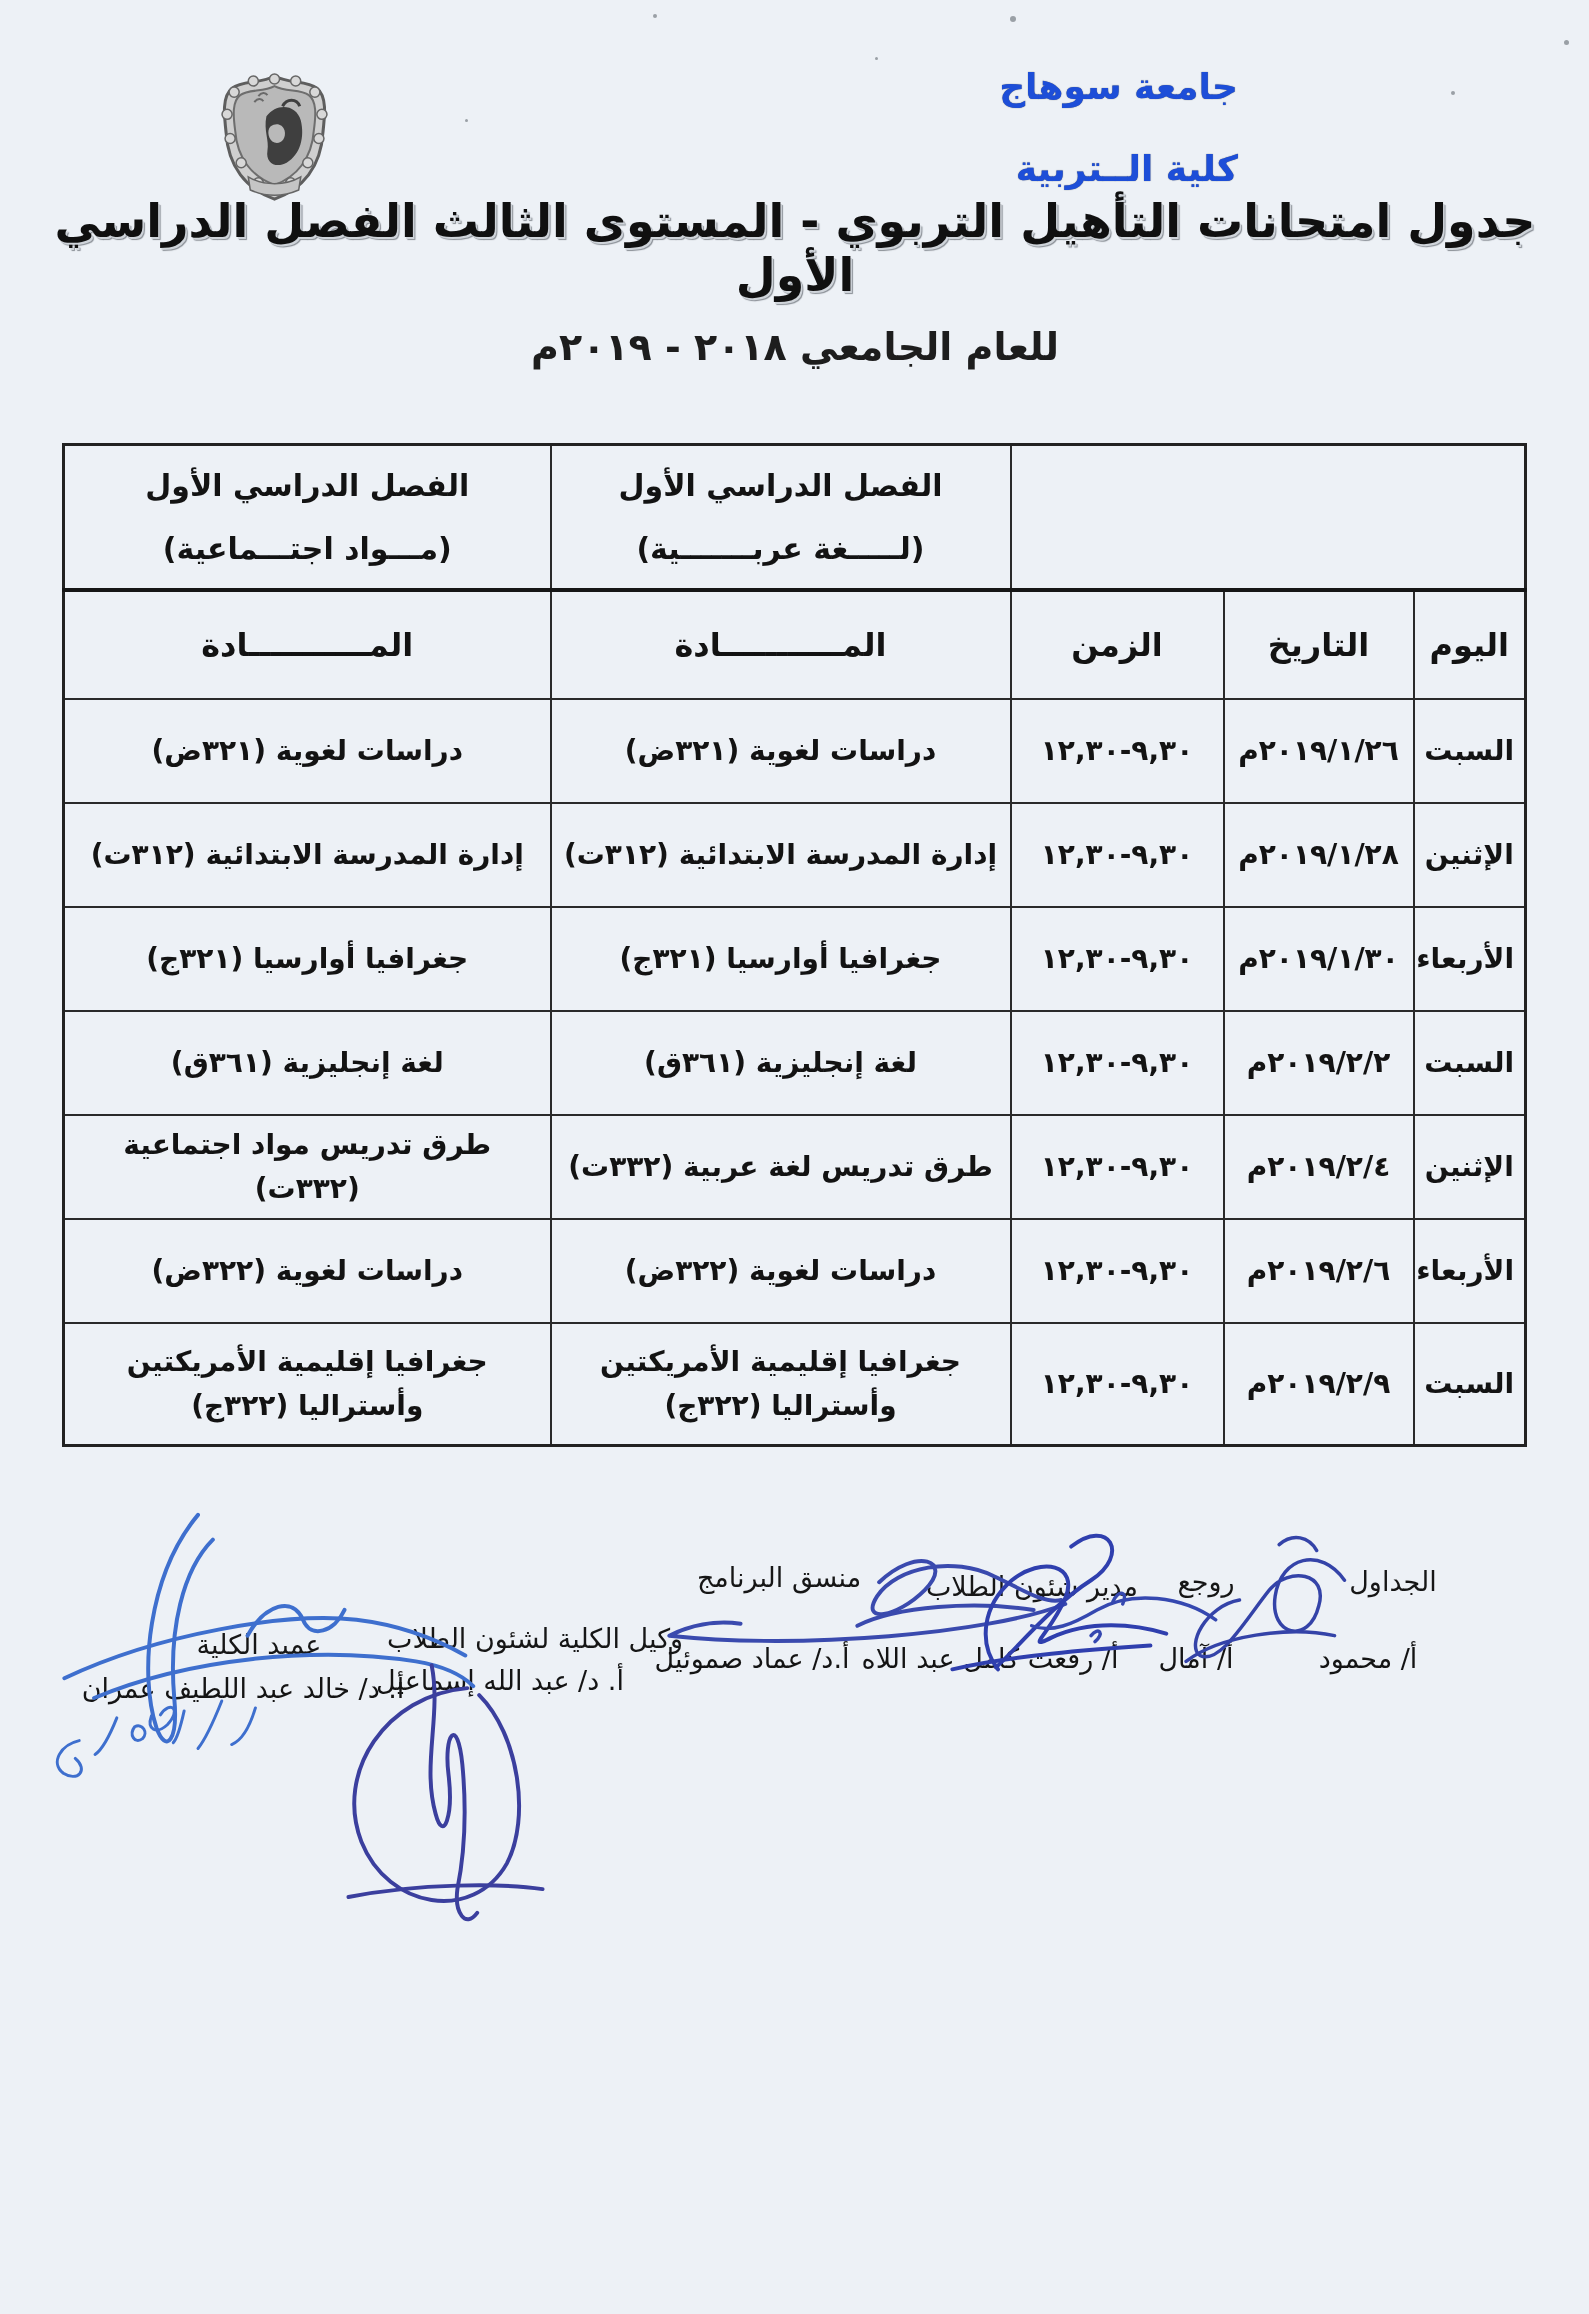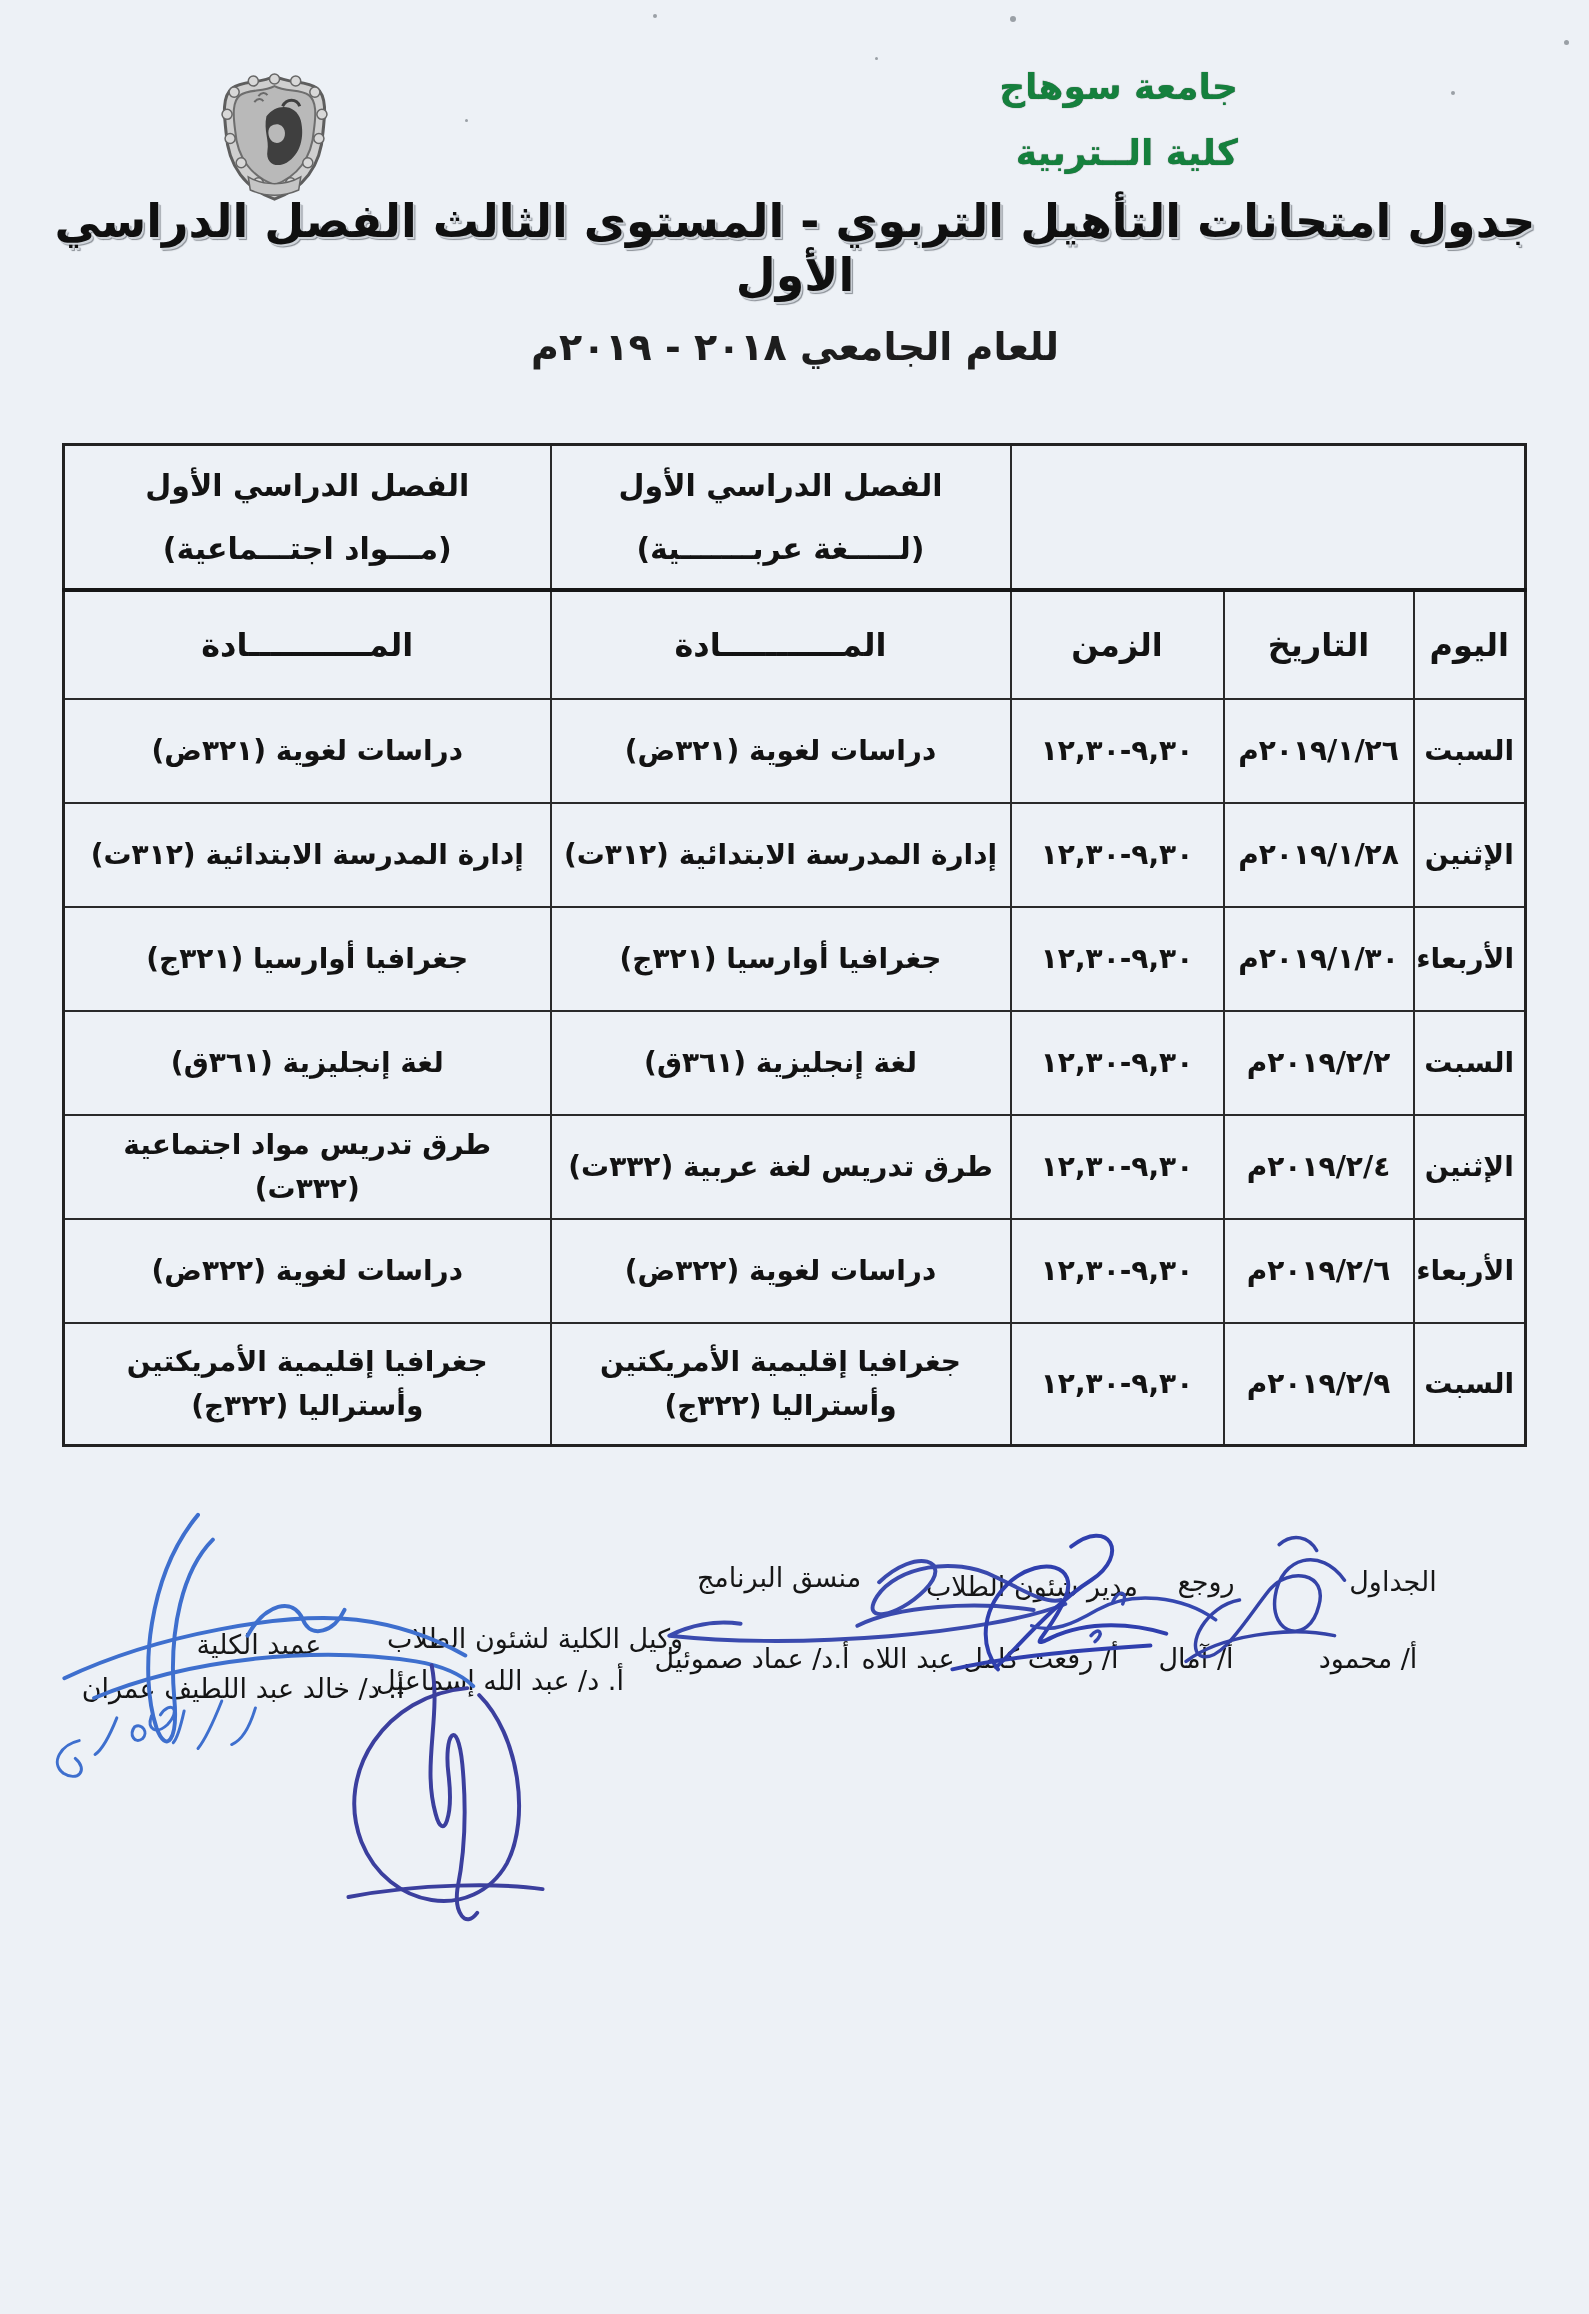--- a/index.html
+++ b/index.html
@@ -6,23 +6,23 @@
   body{
     width:1590px;height:2315px;position:relative;overflow:hidden;
     background:#edf1f6;
     font-family:"DejaVu Sans",sans-serif;
     color:#1a1a1a;
     direction:rtl;
   }
   
   .logo{position:absolute;left:218px;top:69px;width:113px;height:135px;}
   .uni-block{position:absolute;right:352px;top:69px;text-align:right;}
-  .uni-line{font-size:36px;font-weight:bold;letter-spacing:0;line-height:1;color:#15803d;
+  .uni-line{font-size:36px;font-weight:bold;letter-spacing:0;line-height:1;color:#1d4ed8;
             text-shadow:0 0 1px #555;}
-  .uni-line.second{margin-top:30px;}
+  .uni-line.second{margin-top:46px;}
   .doc-title{
     position:absolute;top:194px;left:0;width:100%;text-align:center;
     font-size:46px;font-weight:bold;color:#101010;
     text-shadow:1.5px 1.5px 0 #cfd4da, 2.5px 2.5px 1px #8a8f96;
   }
   .doc-subtitle{
     position:absolute;top:325px;left:0;width:100%;text-align:center;
     font-size:38px;font-weight:bold;color:#1d1d1d;
   }
   

